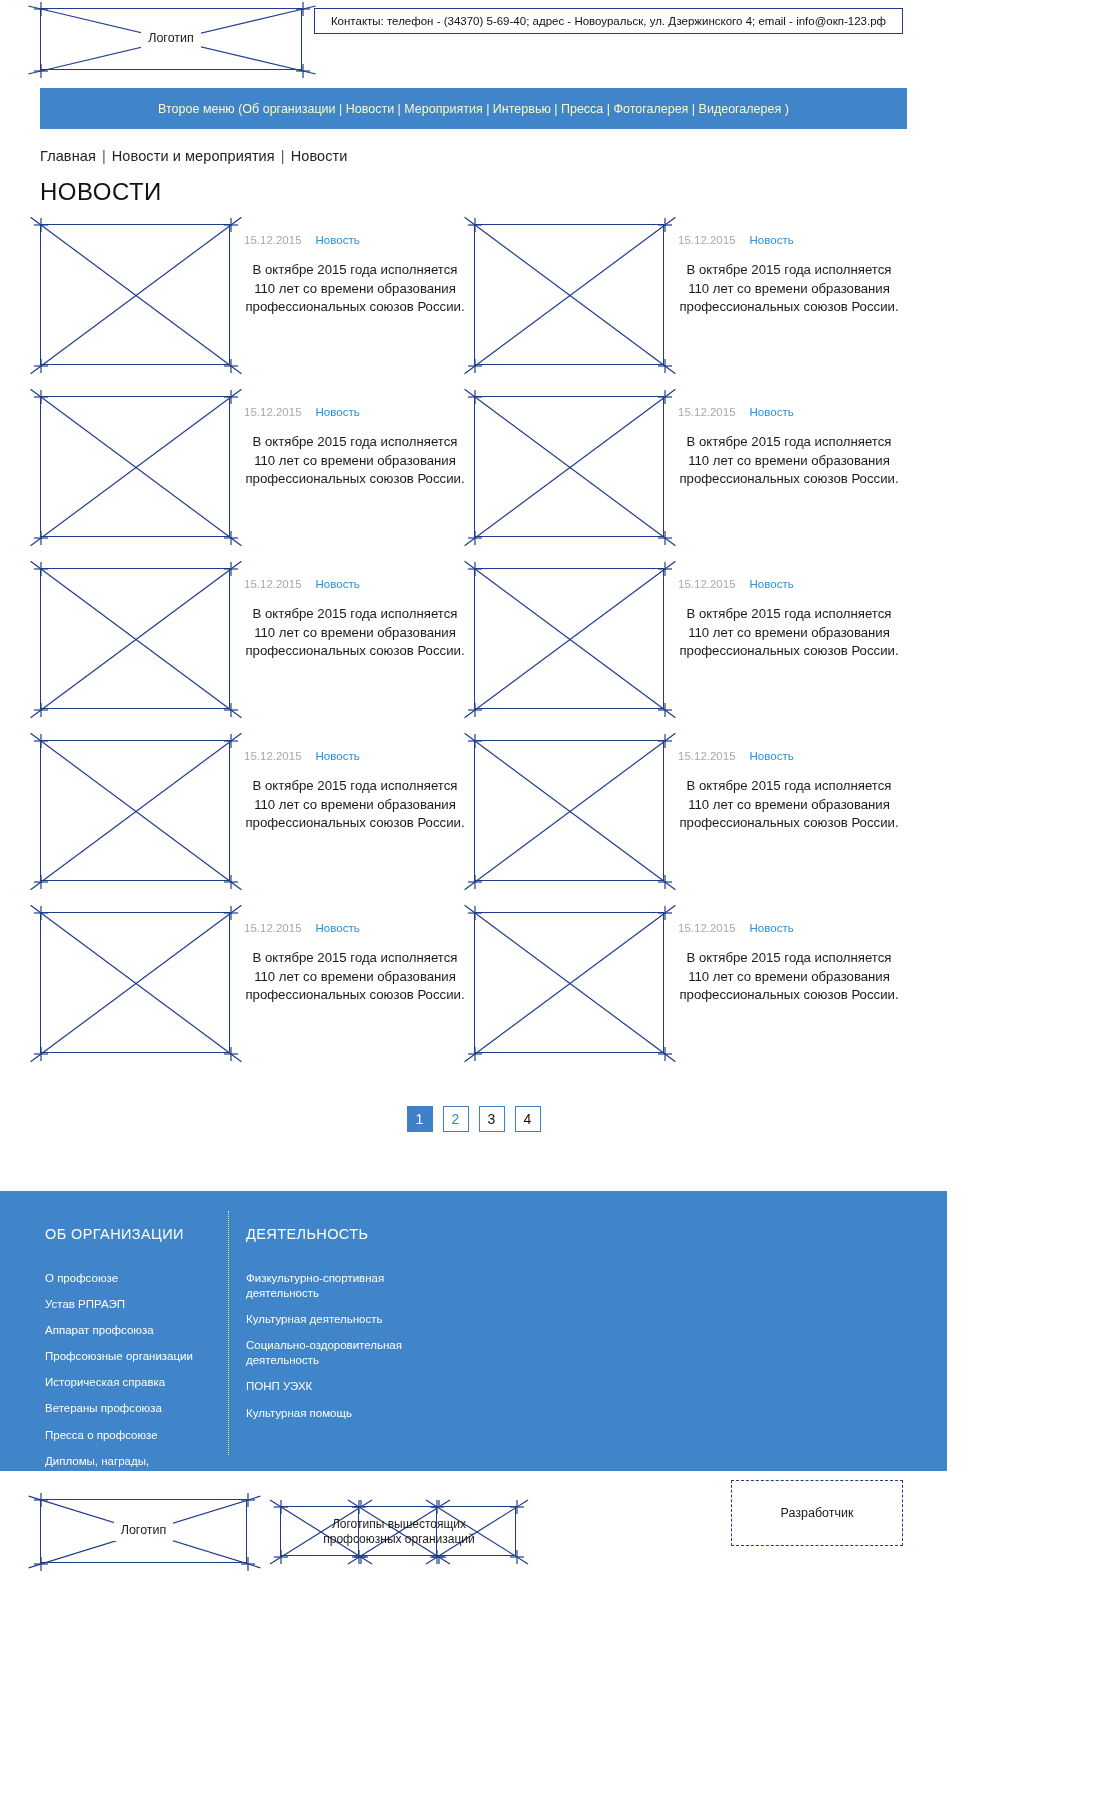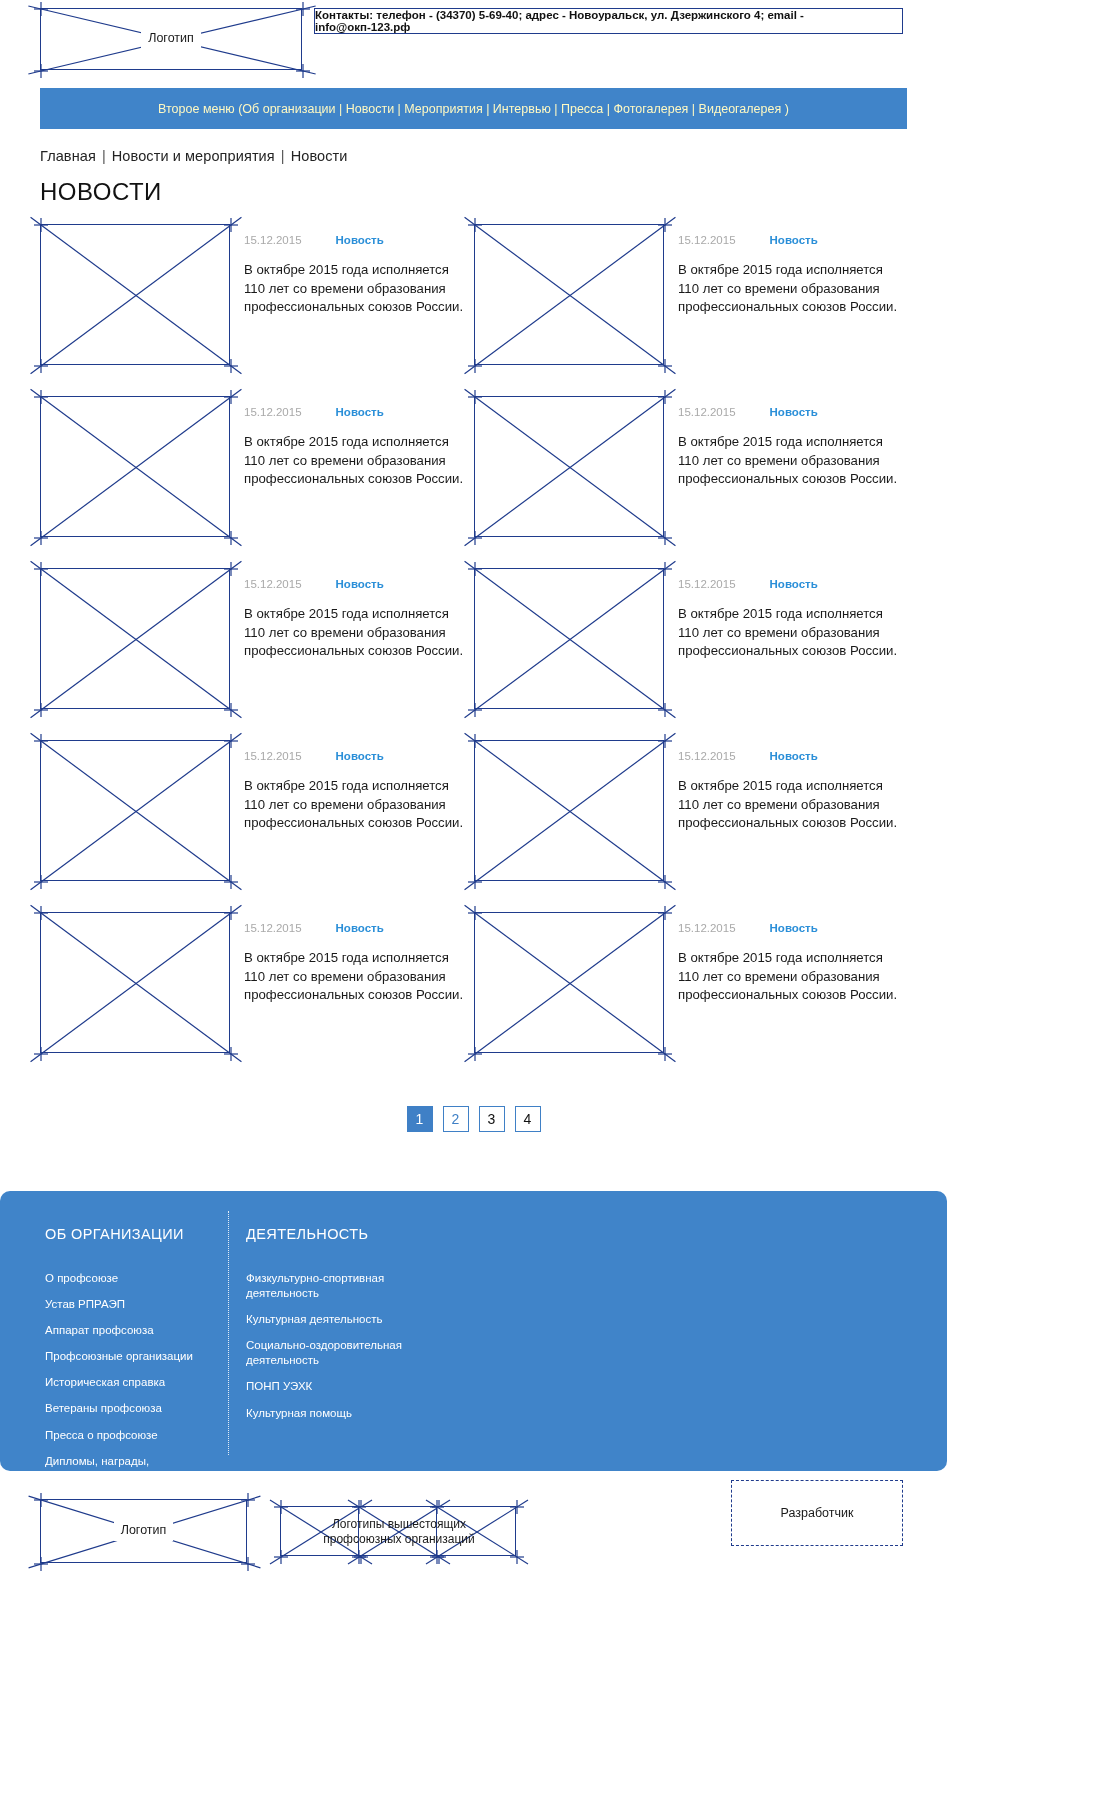--- a/index.html
+++ b/index.html
@@ -60,21 +60,20 @@
   .logo-box {
     width: 262px;
     height: 62px;
     margin-left: 40px;
     flex: none;
   }
   .header-right {
     margin-left: 12px;
     flex: 1;
     margin-right: 44px;
-    font-weight: bold;
   }
   .hdr-bar {
     border: 1px solid #1f3b8c;
     height: 26px;
     display: flex;
     align-items: center;
     justify-content: center;
     font-size: 11.5px;
     color: #111;
     box-sizing: border-box;
@@ -113,27 +112,28 @@
     width: 868px;
     display: grid;
     grid-template-columns: 434px 434px;
     grid-auto-rows: 172px;
   }
   .news-card { display: flex; }
   .news-thumb { width: 190px; height: 141px; flex: none; }
   .news-body { margin-left: 14px; padding-top: 10px; }
   .news-meta { font-size: 11.5px; white-space: nowrap; }
   .news-date { color: #a9a9a9; }
-  .news-tag { color: #2b8fd8; font-weight: bold; margin-left: 34px; }
+  .news-tag { color: #2b8fd8; font-weight: normal; margin-left: 14px; }
   .news-text {
     margin-top: 15px;
     font-size: 13.2px;
     line-height: 1.42;
     color: #1a1a1a;
     max-width: 222px;
+    text-align: center;
   }
 
   
   .pagination {
     margin: 22px 0 0 0;
     width: 947px;
     display: flex;
     justify-content: center;
     gap: 10px;
   }
@@ -155,21 +155,20 @@
   
   .footer {
     margin-top: 59px;
     width: 947px;
     background: #4084c9;
     color: #ffffff;
     height: 280px;
     box-sizing: border-box;
     display: flex;
     position: relative;
-    border-radius: 10px;
   }
   .fcol {
     box-sizing: border-box;
     padding: 34px 0 0 0;
     position: relative;
   }
   .fcol.c1 { width: 228px; padding-left: 45px; }
   .fcol.c2 { width: 232px; padding-left: 18px; }
   .fcol.c3 { width: 228px; padding-left: 18px; }
   .fcol.c4 { width: 259px; padding-left: 18px; }

